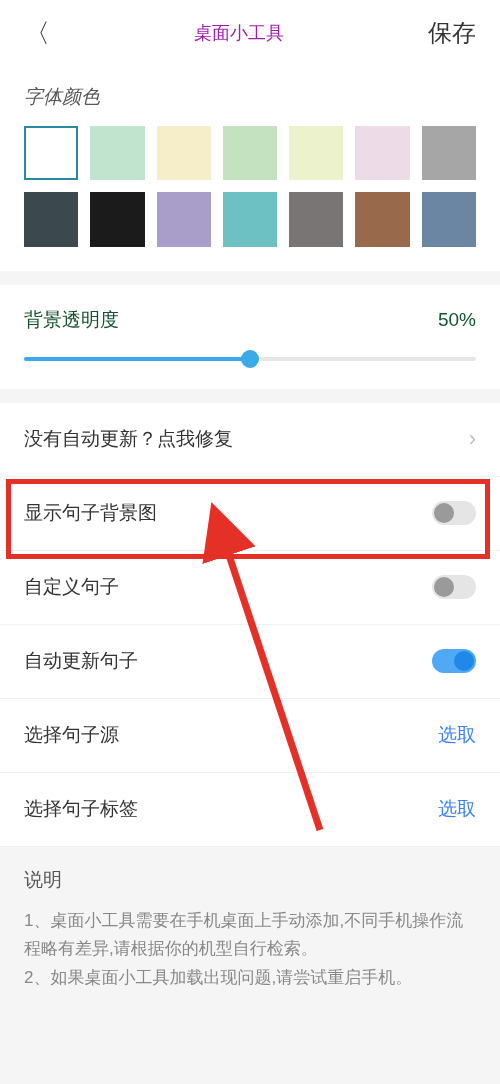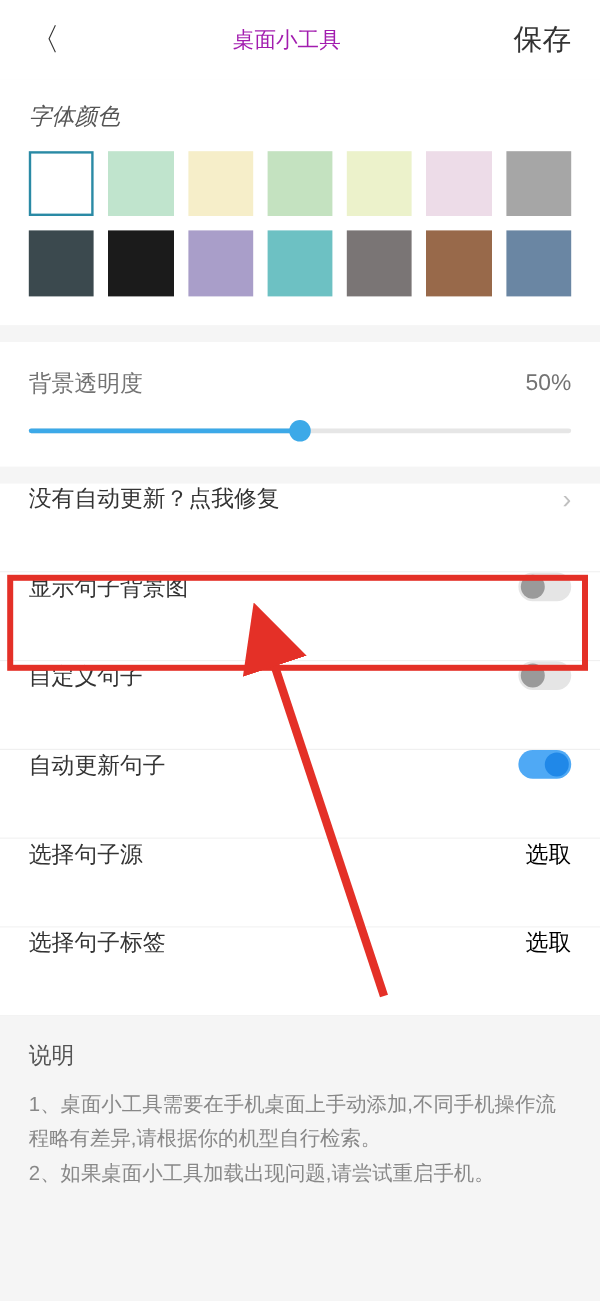--- a/index.html
+++ b/index.html
@@ -48,21 +48,21 @@
     .divider { height: 14px; background: #f5f5f5; }
     .opacity-section {
       background: #fff;
       padding: 22px 24px 28px;
     }
     .opacity-row {
       display: flex;
       justify-content: space-between;
       align-items: center;
       font-size: 19px;
-      color: #737373;
+      color: #14532d;
       margin-bottom: 24px;
     }
     .slider-track {
       position: relative;
       height: 4px;
       background: #e6e6e6;
       border-radius: 2px;
     }
     .slider-fill {
       position: absolute;
@@ -80,21 +80,21 @@
       transform: translate(-50%, -50%);
       width: 18px;
       height: 18px;
       background: #3ca9e8;
       border-radius: 50%;
     }
     .list-item {
       background: #fff;
       display: flex;
       justify-content: space-between;
-      align-items: flex-start;
+      align-items: center;
       padding: 0 24px;
       height: 74px;
       border-bottom: 1px solid #f0f0f0;
     }
     .list-item:last-of-type { border-bottom: none; }
     .list-label {
       font-size: 19px;
       color: #333;
     }
     .chevron { font-size: 22px; color: #c0c0c0; }
@@ -108,21 +108,21 @@
     .toggle-on { background: #4fa9f5; }
     .toggle-knob {
       position: absolute;
       width: 20px;
       height: 20px;
       border-radius: 50%;
       top: 2px;
     }
     .toggle-off .toggle-knob { left: 2px; background: #9a9a9a; }
     .toggle-on .toggle-knob { right: 2px; background: #2088e8; }
-    .select-link { font-size: 19px; color: #000000; }
+    .select-link { font-size: 19px; color: #3b82f6; }
     .description {
       padding: 20px 24px;
       background: #f5f5f5;
     }
     .desc-title {
       font-size: 19px;
       color: #555;
       margin-bottom: 14px;
     }
     .desc-line {

